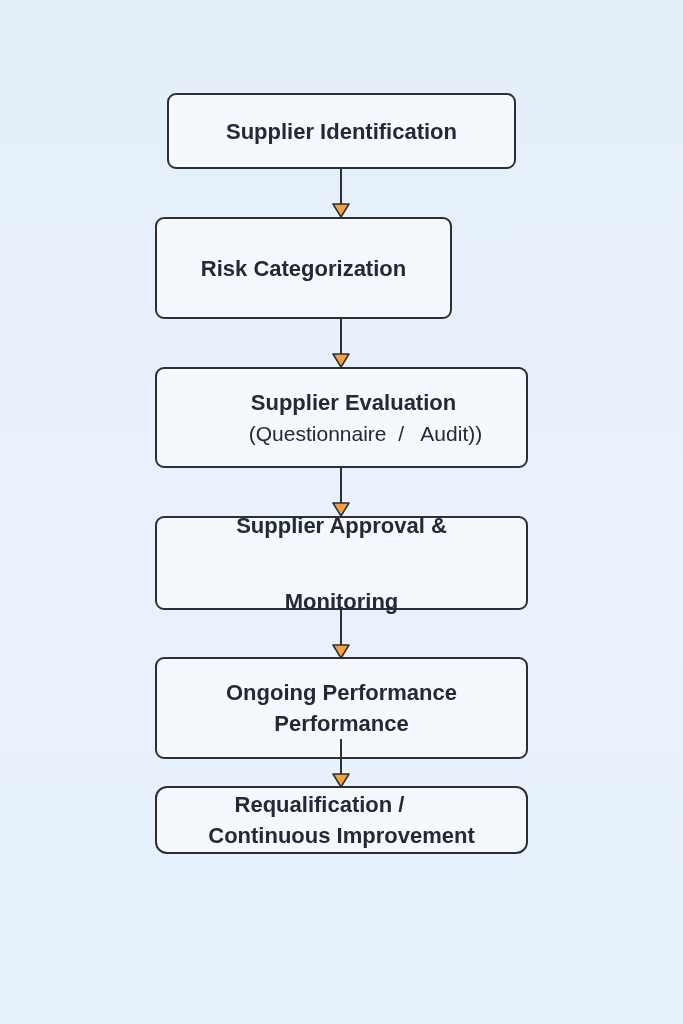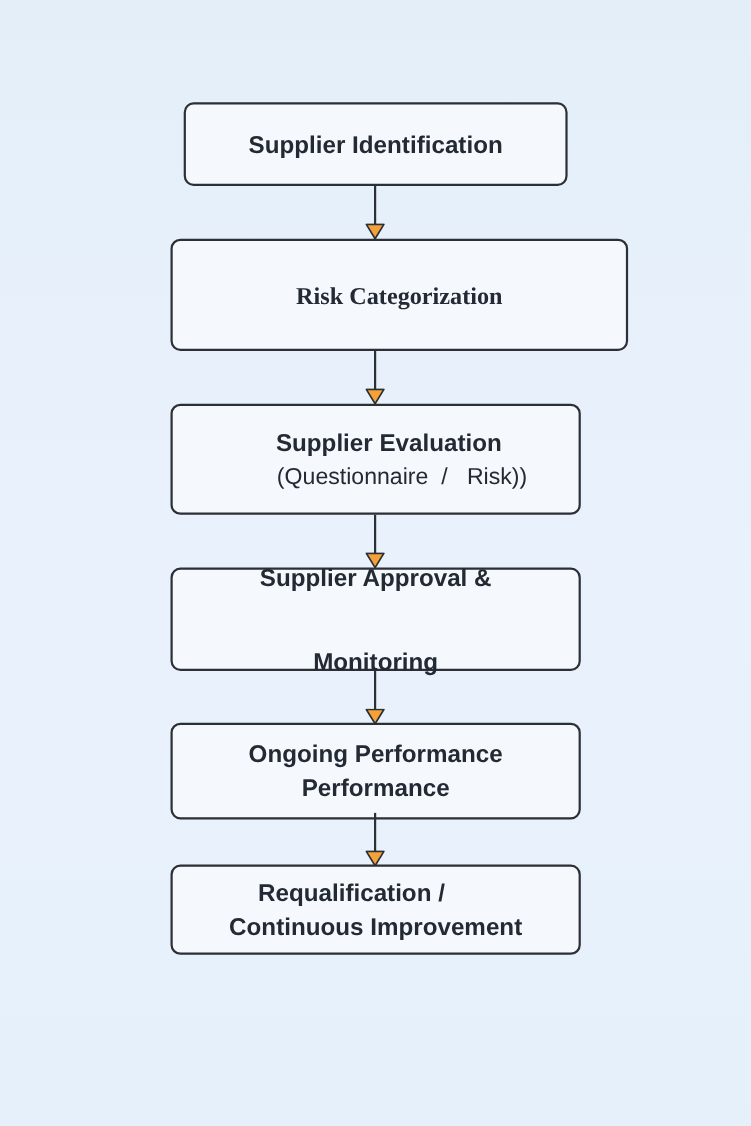--- a/index.html
+++ b/index.html
@@ -63,57 +63,57 @@
 
   <div class="box" style="left:167px; top:93px; width:349px; height:76px;">
     <span class="title">Supplier Identification</span>
   </div>
 
   <div class="connector" style="left:340px; top:169px; height:35px;"></div>
   <svg class="arrowhead" style="left:332px; top:203px;" viewBox="0 0 18 15">
     <polygon points="1,1 17,1 9,14" fill="#f5a13a" stroke="#2b2f36" stroke-width="1.5" stroke-linejoin="round"></polygon>
   </svg>
 
-  <div class="box" style="left:155px; top:217px; width:416px; height:102px;font-family:Liberation Serif, serif;">
+  <div class="box" style="left:155px; top:217px; width:297px; height:102px;">
     <span class="title">Risk Categorization</span>
   </div>
 
   <div class="connector" style="left:340px; top:319px; height:35px;"></div>
   <svg class="arrowhead" style="left:332px; top:353px;" viewBox="0 0 18 15">
     <polygon points="1,1 17,1 9,14" fill="#f5a13a" stroke="#2b2f36" stroke-width="1.5" stroke-linejoin="round"></polygon>
   </svg>
 
   <div class="box" style="left:155px; top:367px; width:373px; height:101px;padding-left:48px;">
     <span class="title" style="margin-right:24px;">Supplier Evaluation</span>
-    <span class="sub">(Questionnaire  /   Risk))</span>
+    <span class="sub">(Questionnaire  /   Audit))</span>
   </div>
 
   <div class="connector" style="left:340px; top:468px; height:35px;"></div>
   <svg class="arrowhead" style="left:332px; top:502px;" viewBox="0 0 18 15">
     <polygon points="1,1 17,1 9,14" fill="#f5a13a" stroke="#2b2f36" stroke-width="1.5" stroke-linejoin="round"></polygon>
   </svg>
 
   <div class="box" style="left:155px; top:516px; width:373px; height:94px;gap:45px;">
     <span class="title">Supplier Approval &amp;</span>
     <span class="title">Monitoring</span>
   </div>
 
   <div class="connector" style="left:340px; top:610px; height:35px;"></div>
   <svg class="arrowhead" style="left:332px; top:644px;" viewBox="0 0 18 15">
     <polygon points="1,1 17,1 9,14" fill="#f5a13a" stroke="#2b2f36" stroke-width="1.5" stroke-linejoin="round"></polygon>
   </svg>
 
-  <div class="box" style="left:155px; top:657px; width:373px; height:88px;">
+  <div class="box" style="left:155px; top:657px; width:373px; height:102px;">
     <span class="title">Ongoing Performance</span>
     <span class="title">Performance</span>
   </div>
 
   <div class="connector" style="left:340px; top:739px; height:36px;"></div>
   <svg class="arrowhead" style="left:332px; top:773px;" viewBox="0 0 18 15">
     <polygon points="1,1 17,1 9,14" fill="#f5a13a" stroke="#2b2f36" stroke-width="1.5" stroke-linejoin="round"></polygon>
   </svg>
 
-  <div class="box" style="left:155px; top:786px; width:373px; height:82px;">
+  <div class="box" style="left:155px; top:786px; width:373px; height:68px;border-radius:12px;">
     <span class="title" style="margin-right:44px;">Requalification /</span>
     <span class="title">Continuous Improvement</span>
   </div>
 
 </div>
 
 </body></html>

